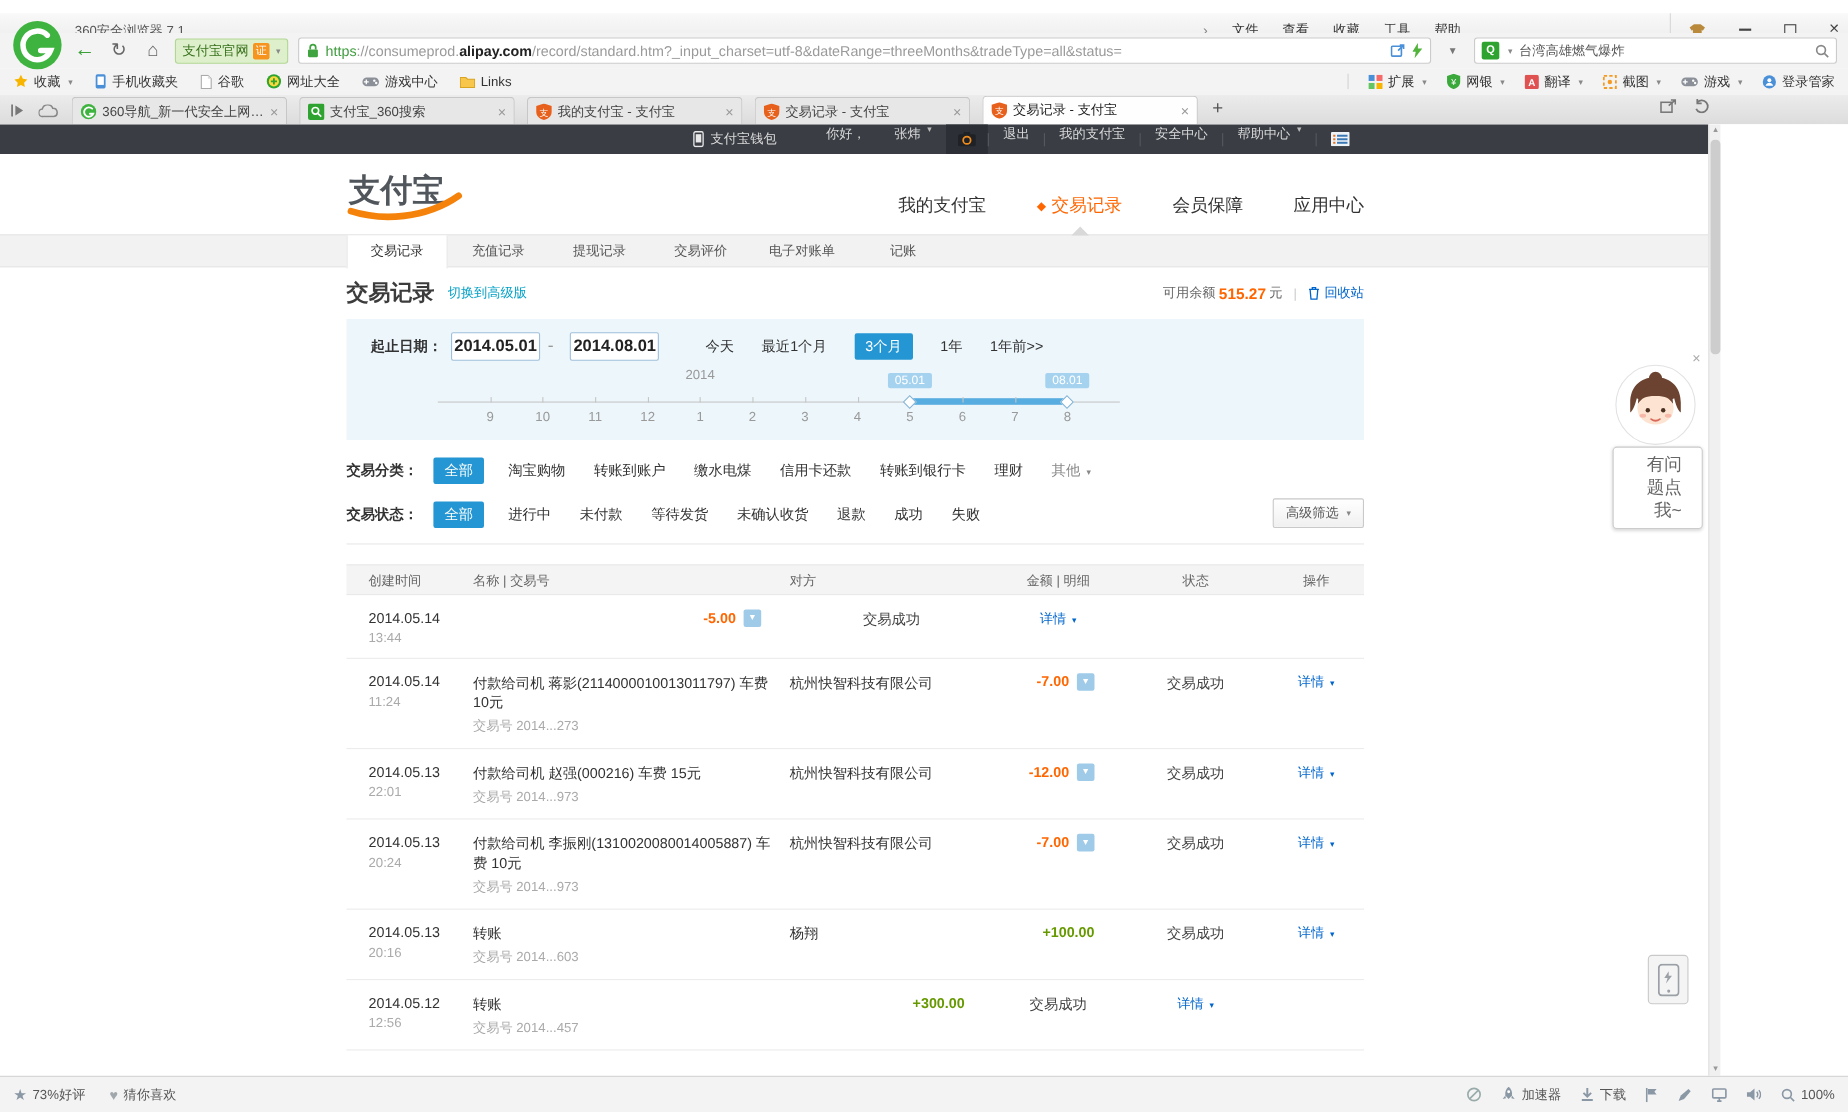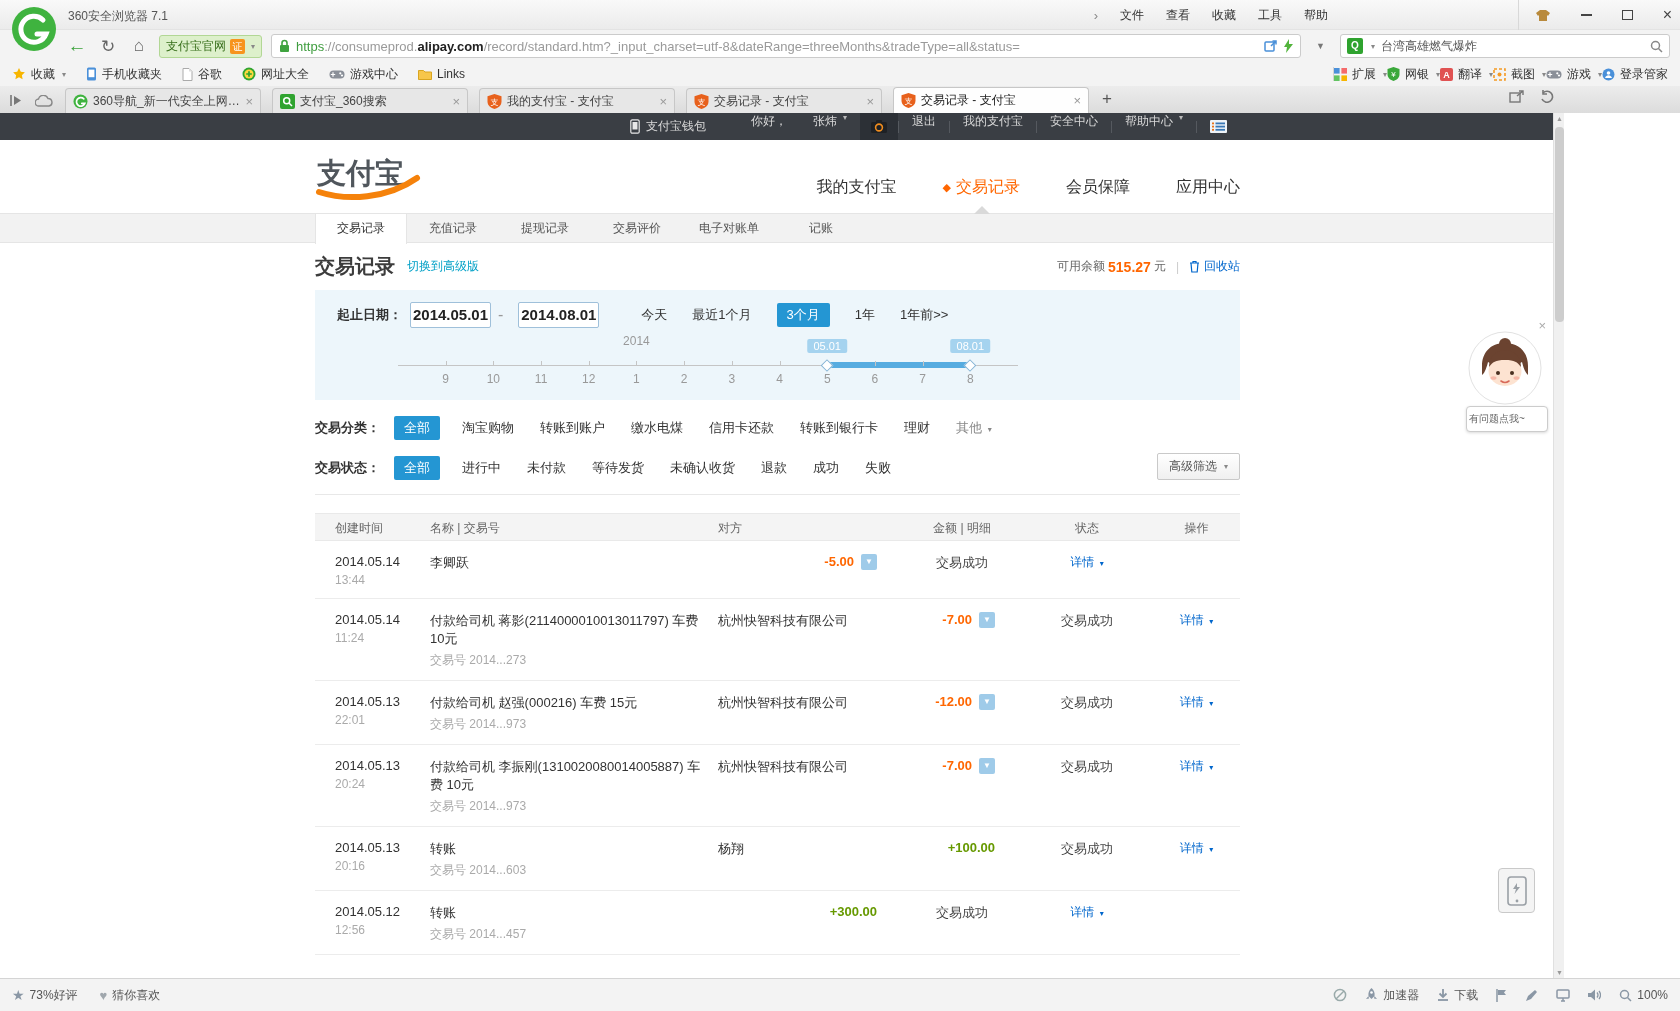--- a/index.html
+++ b/index.html
@@ -1,20 +1,20 @@
 <!DOCTYPE html>
 <html><head>
 <meta charset="utf-8">
 <style>
   *{box-sizing:border-box;margin:0;padding:0}
   body{font-family:"Liberation Sans","DejaVu Sans",sans-serif;background:#888}
   .window{position:relative;width:1680px;height:1011px;background:#fff;overflow:hidden}
 
   
-  .titlebar{position:absolute;top:0;left:0;right:0;height:30px;background:linear-gradient(#f9f9f9,#ebebeb);border-bottom:1px solid #e3e3e3}
+  .titlebar{position:absolute;top:12px;left:0;right:0;height:30px;background:linear-gradient(#f9f9f9,#ebebeb);border-bottom:1px solid #e3e3e3}
   .browser-logo{position:absolute;left:10px;top:5px;width:48px;height:48px;z-index:50}
   .title-text{position:absolute;left:68px;top:8px;font-size:12px;color:#555}
   .menus{position:absolute;right:352px;top:0;height:30px;display:flex;align-items:center;gap:22px;font-size:12px;color:#333}
   .menu-chev{color:#888;font-size:13px}
   .menu-item{cursor:default}
   .win-controls{position:absolute;right:8px;top:0;height:30px;display:flex;align-items:center;gap:30px;border-left:1px solid #d8d8d8;padding-left:16px}
   .ic-min{width:11px;height:2px;background:#444;display:inline-block}
   .ic-max{width:11px;height:10px;border:1.5px solid #444;display:inline-block}
   .ic-close{font-size:16px;color:#444;line-height:1}
 
@@ -27,21 +27,21 @@
   .urlbar{flex:1;min-width:0;height:24px;background:#fff;border:1px solid #cbcbcb;border-radius:3px;display:flex;align-items:center;padding:0 7px;font-size:13px;gap:6px}
   .url-text{flex:1;min-width:0;white-space:nowrap;overflow:hidden}
   .u-scheme{color:#3f9d3f}.u-mid{color:#9a9a9a}.u-host{color:#222;font-weight:bold}.u-path{color:#9a9a9a}
   .url-dd{font-size:9px;color:#777;padding:0 6px}
   .searchbox{width:330px;height:24px;background:#fff;border:1px solid #cbcbcb;border-radius:3px;display:flex;align-items:center;padding:0 6px;gap:6px}
   .sq-icon{width:16px;height:16px;background:#2fa32f;border-radius:2px;color:#fff;font-size:10px;font-weight:bold;text-align:center;line-height:16px;flex-shrink:0}
   .search-text{flex:1;font-size:12px;color:#555;white-space:nowrap;overflow:hidden}
 
   .bookmarkbar{position:absolute;top:62px;left:0;right:0;height:24px;background:#f3f3f3;display:flex;align-items:center;padding:0 12px;font-size:12px;color:#333}
   .bm{display:flex;align-items:center;gap:5px;margin-right:20px;white-space:nowrap}
-  .bm-right{margin-left:auto;display:flex;align-items:center;}
+  .bm-right{margin-left:auto;display:flex;align-items:center;gap:18px}
   .vbar{width:1px;height:14px;background:#d3d3d3}
 
   .tabbar{position:absolute;top:86px;left:0;right:0;height:27px;background:linear-gradient(#ececec,#dcdcdc);display:flex;align-items:flex-end;padding-left:10px}
   .tbar-ic{display:flex;align-items:center;gap:12px;margin:0 12px 6px 0;color:#777}
   .tab{width:196px;height:25px;background:#e7e7e7;border:1px solid #c7c7c7;border-bottom:none;border-radius:4px 4px 0 0;display:flex;align-items:center;padding:0 7px;margin-right:11px;font-size:12px;color:#444;gap:5px}
   .tab.active{background:#fefefe;height:26px;color:#222}
   .tab-label{flex:1;overflow:hidden;white-space:nowrap;text-overflow:ellipsis}
   .tab-close{color:#999;font-size:13px}
   .newtab{font-size:17px;color:#555;margin:0 0 4px 2px}
   .tab-right{position:absolute;right:126px;top:4px;display:flex;gap:16px;align-items:center;color:#666}
@@ -123,21 +123,21 @@
   .dbox{width:16px;height:16px;background:#9fcbe9;border-radius:2px;color:#fff;font-size:8px;line-height:16px;text-align:center;cursor:pointer}
   .c-status{text-align:center;color:#444}
   .c-act{text-align:center;font-size:12px}
   .detail-link{color:#0066cc;cursor:pointer}
   .detail-link .dd{color:#0066cc}
 
   
   .assistant{position:absolute;left:1466px;top:205px;width:82px}
   .asst-close{position:absolute;right:2px;top:0;color:#aaa;font-size:13px;cursor:pointer}
   .asst-avatar{position:absolute;left:2px;top:13px}
-  .asst-tip{position:absolute;left:0;top:88px;width:82px;background:#fff;border:1px solid #ccc;border-radius:4px;box-shadow:0 1px 3px rgba(0,0,0,.15);font-size:10px;color:#666;text-align:left;padding:5px 2px}
+  .asst-tip{position:absolute;left:0;top:88px;width:82px;background:#fff;border:1px solid #ccc;border-radius:4px;box-shadow:0 1px 3px rgba(0,0,0,.15);font-size:16px;color:#666;text-align:right;padding:5px 18px}
   .qr-widget{position:absolute;left:1498px;top:755px;width:37px;height:45px;border:1px solid #c9c9c9;border-radius:4px;background:#f4f4f4;display:flex;align-items:center;justify-content:center}
   .scrollbar{position:absolute;left:1553px;top:0;width:11px;height:865px;background:#f0f0f0;border-left:1px solid #e0e0e0}
   .sb-arrow{position:absolute;left:0;width:11px;text-align:center;font-size:7px;color:#999}
   .sb-thumb{position:absolute;left:1px;top:14px;width:9px;height:195px;background:#cdcdcd;border-radius:4px}
 
   .statusbar{position:absolute;bottom:0;left:0;right:0;height:33px;background:#f3f3f3;border-top:1px solid #d4d4d4;display:flex;align-items:center;font-size:12px;color:#555;padding:0 12px}
   .sb-item{display:flex;align-items:center;gap:5px;margin-right:22px;white-space:nowrap}
   .sb-right{margin-left:auto;display:flex;align-items:center;gap:18px}
   .ic{display:inline-flex;align-items:center;justify-content:center;vertical-align:middle}
   .star-b{color:#8a97a5;font-size:14px}
@@ -642,21 +642,20 @@
               <span class="hc hc-amt">金额 | 明细</span>
               <span class="hc hc-status">状态</span>
               <span class="hc hc-act">操作</span>
             </div>
           <div>
               <div class="trow">
      <div class="c-date">
        <div>2014.05.14</div>
        <div class="sub">13:44</div>
      </div>
-     <div class="c-party">李卿跃</div>
      <div class="c-amt">
        <span class="amt neg">-5.00</span>
        <span class="dbox">▼</span>
      </div>
      <div class="c-status">交易成功</div>
      <div class="c-act">
        <span class="detail-link">详情 <span class="dd">▾</span></span>
      </div>
    </div>
               <div class="trow">

